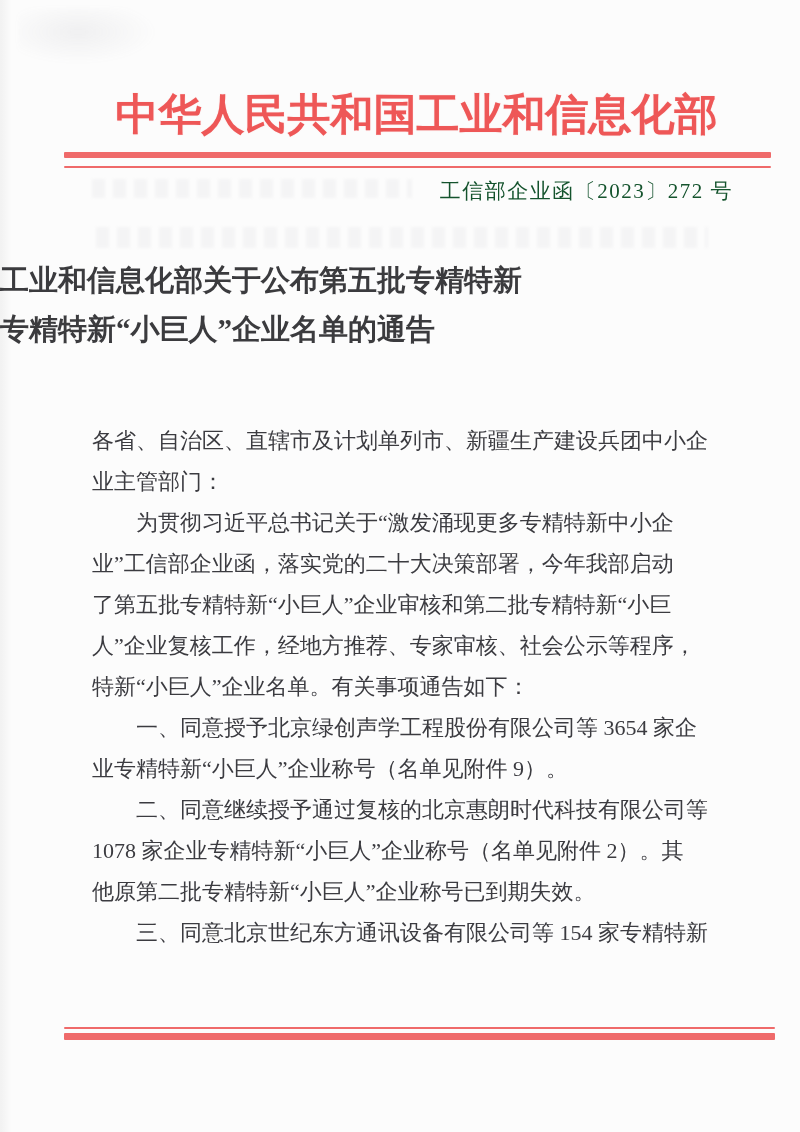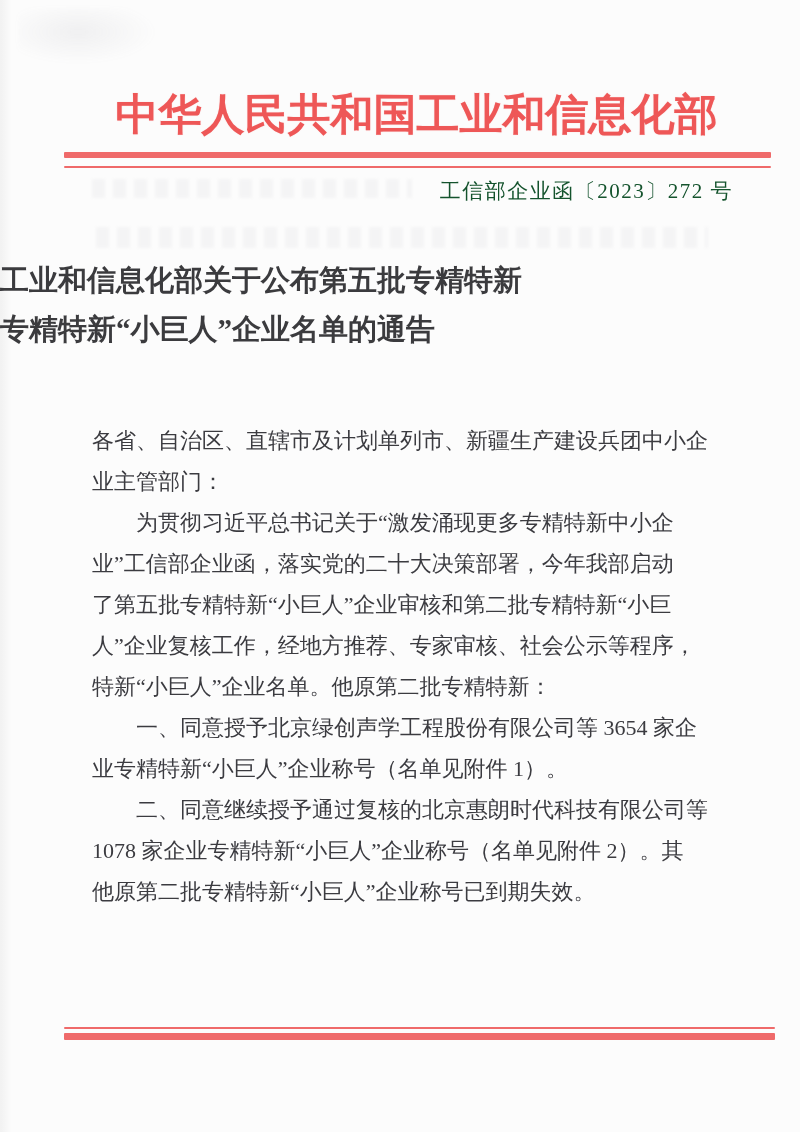--- a/index.html
+++ b/index.html
@@ -91,24 +91,25 @@
     <div>专精特新“小巨人”企业名单的通告</div>
   </div>
 
   <div class="body-text">
     <div class="body-line">各省、自治区、直辖市及计划单列市、新疆生产建设兵团中小企</div>
     <div class="body-line">业主管部门：</div>
     <div class="body-line">　　为贯彻习近平总书记关于“激发涌现更多专精特新中小企</div>
     <div class="body-line">业”工信部企业函，落实党的二十大决策部署，今年我部启动</div>
     <div class="body-line">了第五批专精特新“小巨人”企业审核和第二批专精特新“小巨</div>
     <div class="body-line">人”企业复核工作，经地方推荐、专家审核、社会公示等程序，</div>
-    <div class="body-line">特新“小巨人”企业名单。他原第二批专精特新：</div>
+    <div class="body-line">特新“小巨人”企业名单。有关事项通告如下：</div>
     <div class="body-line">　　一、同意授予北京绿创声学工程股份有限公司等 3654 家企</div>
-    <div class="body-line">业专精特新“小巨人”企业称号（名单见附件 1）。</div>
+    <div class="body-line">业专精特新“小巨人”企业称号（名单见附件 9）。</div>
     <div class="body-line">　　二、同意继续授予通过复核的北京惠朗时代科技有限公司等</div>
     <div class="body-line">1078 家企业专精特新“小巨人”企业称号（名单见附件 2）。其</div>
     <div class="body-line">他原第二批专精特新“小巨人”企业称号已到期失效。</div>
+    <div class="body-line">　　三、同意北京世纪东方通讯设备有限公司等 154 家专精特新</div>
   </div>
 
   <div class="rule rule-bottom-thin"></div>
   <div class="rule rule-bottom-thick"></div>
 
 </div>
 
 </body></html>

